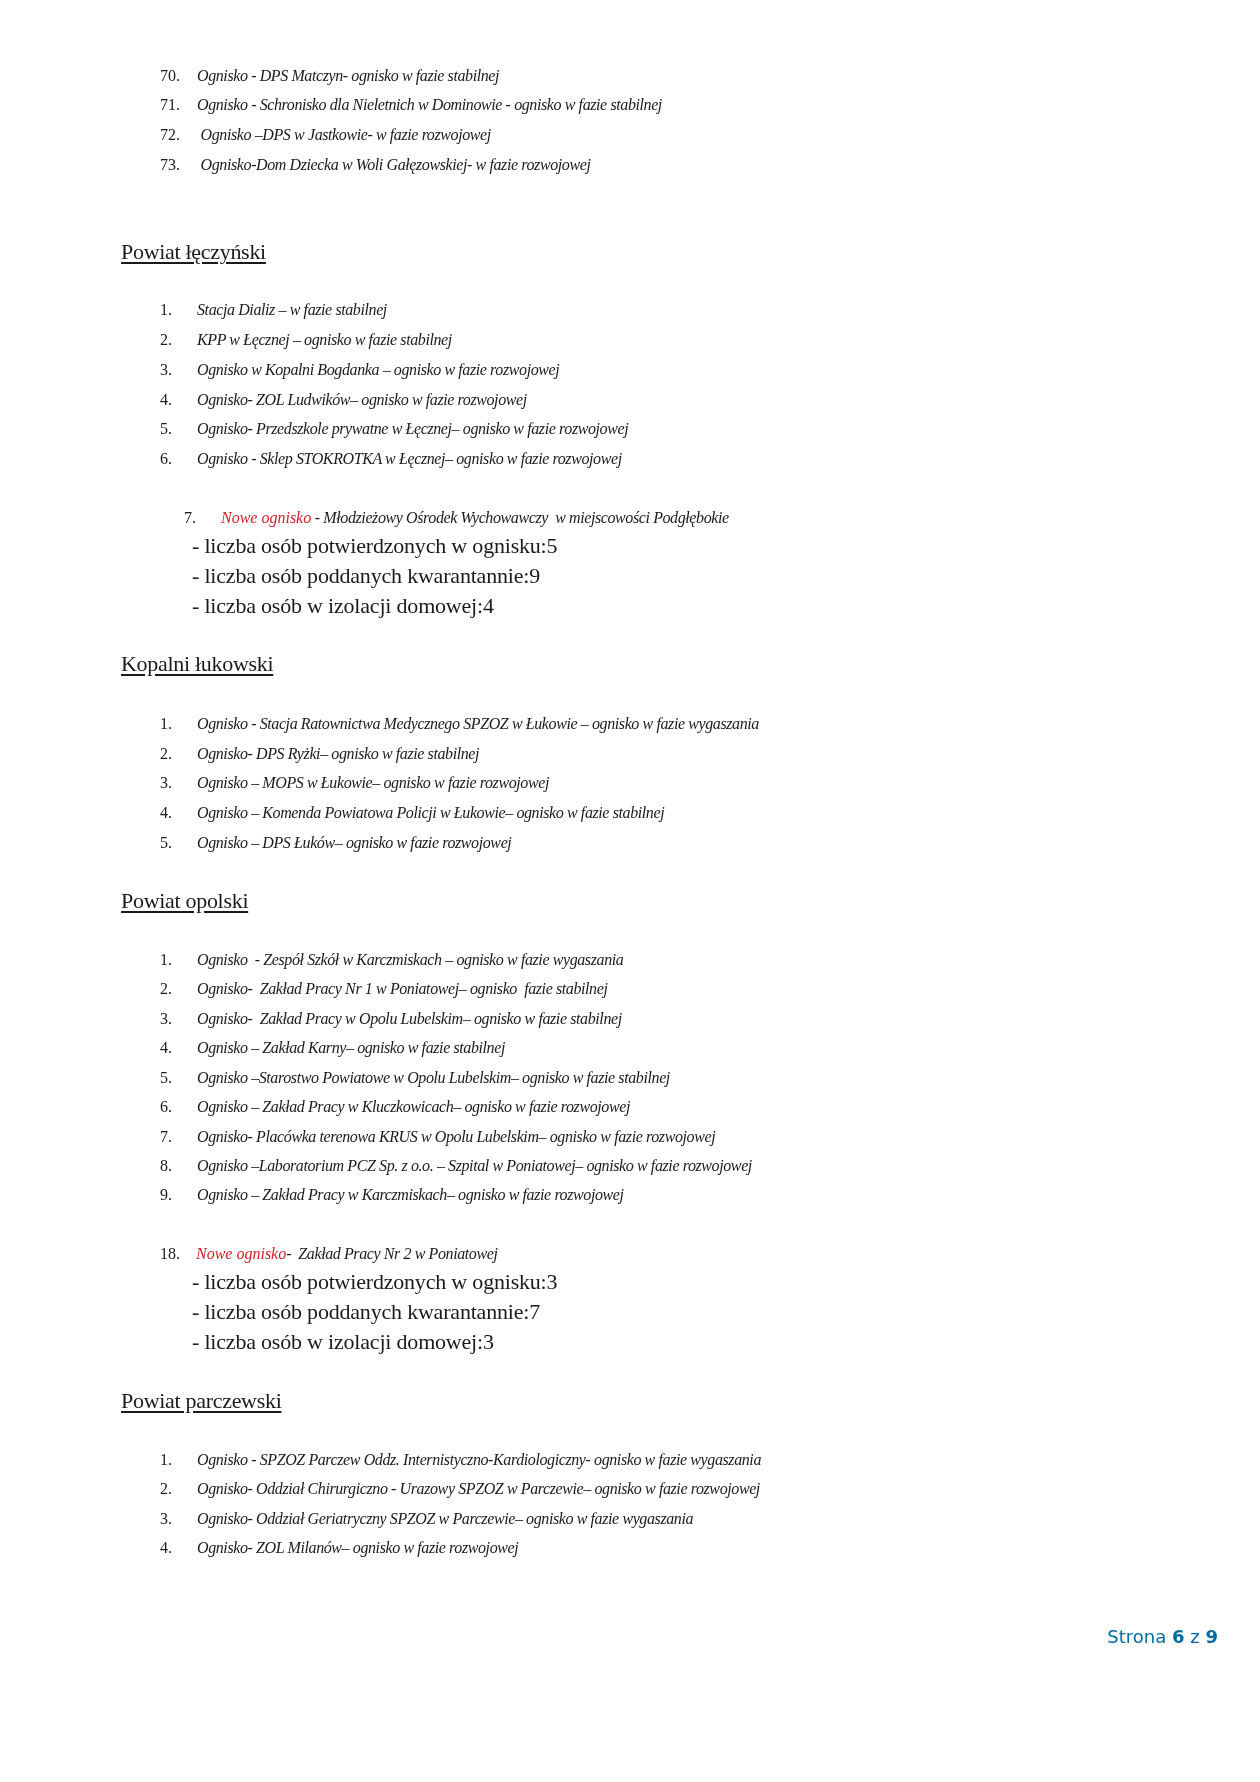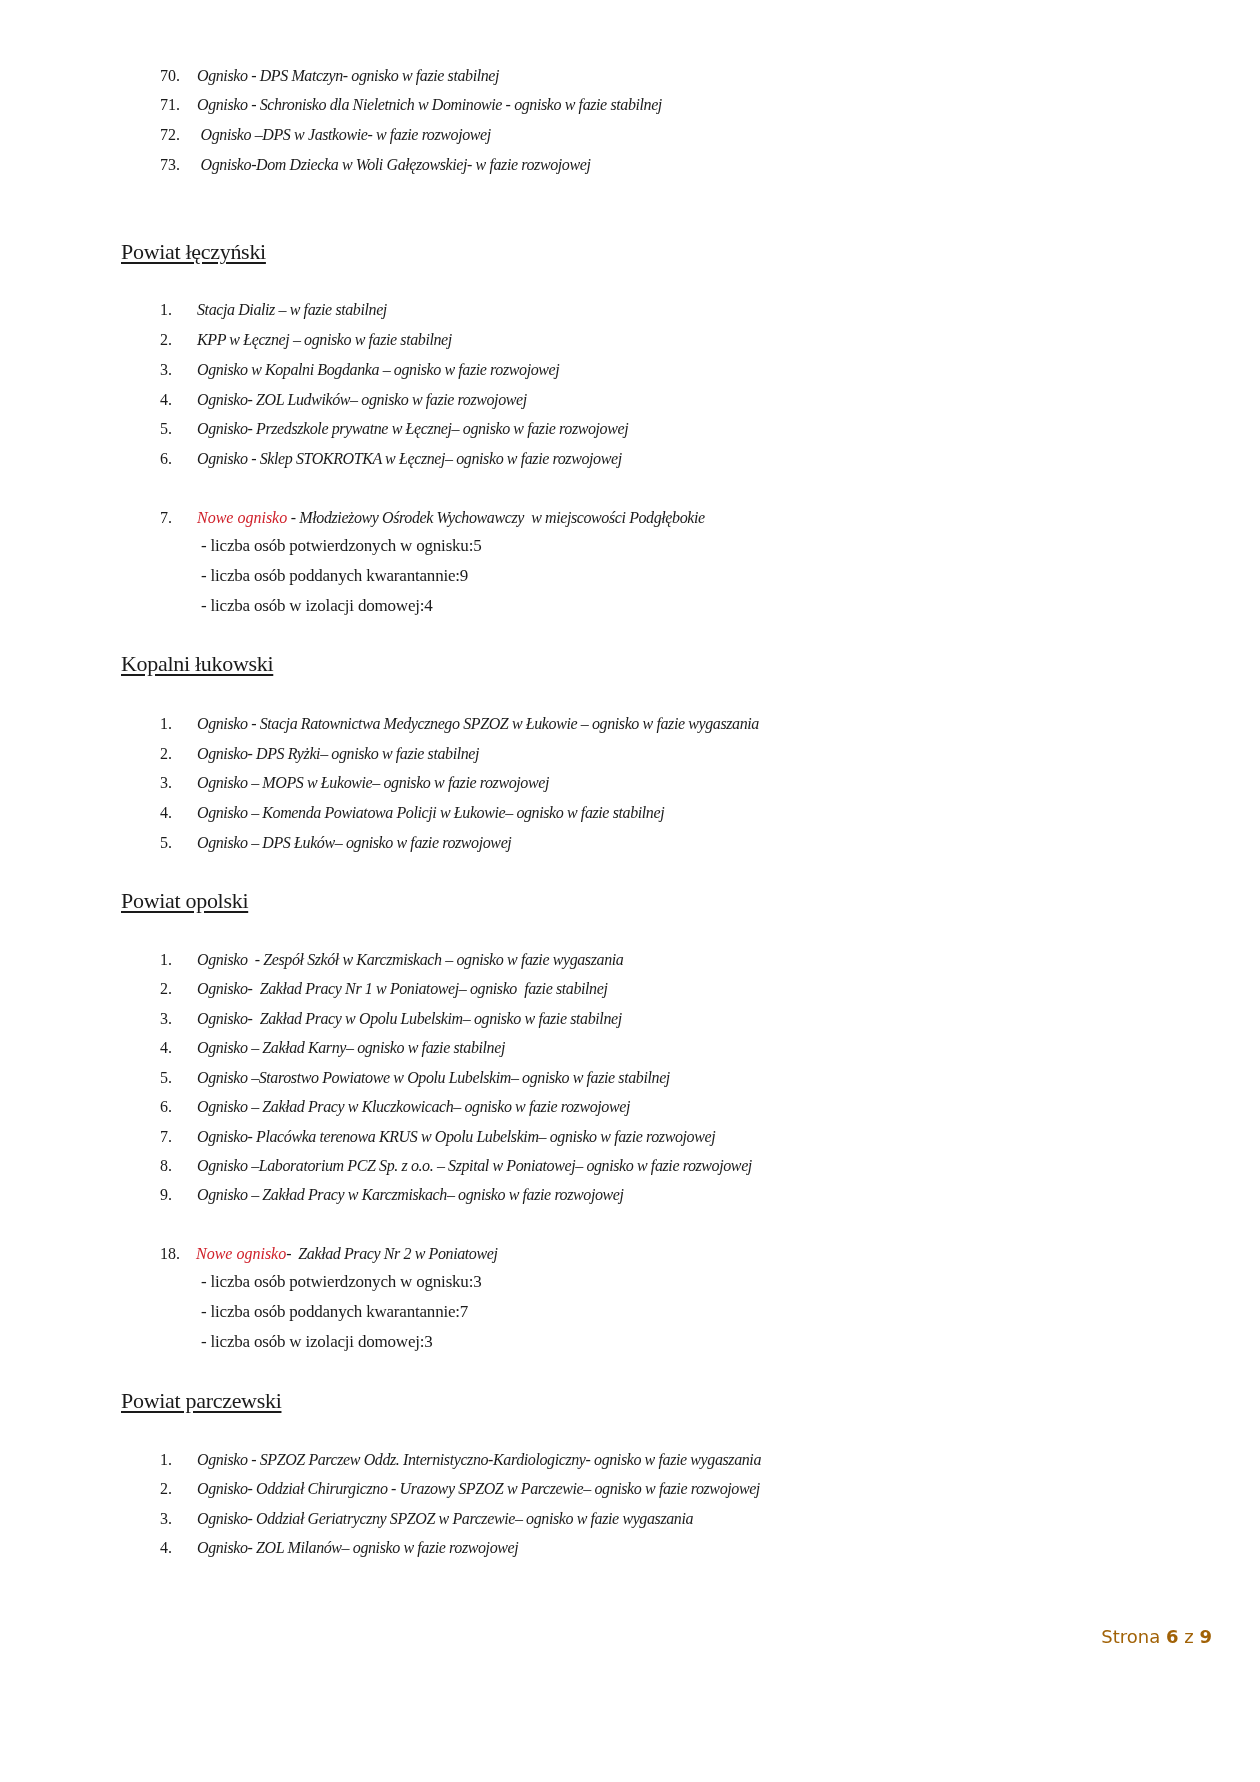--- a/index.html
+++ b/index.html
@@ -5,23 +5,23 @@
   html, body { margin: 0; padding: 0; background: #ffffff; }
   body { width: 1260px; height: 1782px; position: relative; overflow: hidden;
          font-family: "Liberation Serif", serif; color: #1a1a1a; }
   .line { position: absolute; left: 160px; font-size: 16px; line-height: 28px; white-space: nowrap; }
   .num { display: inline-block; width: 37px; font-style: normal; }
   .num.wide { width: 36px; }
   .txt { font-style: italic; letter-spacing: -0.4px; }
   .new { color: #d0202a; font-style: italic; }
   .heading { position: absolute; left: 121px; font-size: 22px; line-height: 28px;
              text-decoration: underline; text-underline-offset: 3px; letter-spacing: -0.3px; }
-  .sub { position: absolute; left: 201px; font-size: 17px; line-height: 28px; white-space: nowrap; letter-spacing: -0.2px; }
-  .footer { position: absolute; right: 48px; top: 1626px; font-family: "DejaVu Sans", sans-serif;
-            font-size: 18px; color: #a16207; }
+  .sub { position: absolute; left: 192px; font-size: 22px; line-height: 28px; white-space: nowrap; letter-spacing: -0.2px; }
+  .footer { position: absolute; right: 42px; top: 1626px; font-family: "DejaVu Sans", sans-serif;
+            font-size: 18px; color: #0369a1; }
   .footer b { font-weight: bold; }
 </style>
 </head>
 <body>
 
 <div class="line" style="top:62px;">
   <span class="num">70.</span><span class="txt">Ognisko - DPS Matczyn- ognisko w fazie stabilnej</span>
 </div>
 <div class="line" style="top:91px;">
   <span class="num">71.</span><span class="txt">Ognisko - Schronisko dla Nieletnich w Dominowie - ognisko w fazie stabilnej</span>
@@ -47,21 +47,21 @@
 <div class="line" style="top:386px;">
   <span class="num">4.</span><span class="txt">Ognisko- ZOL Ludwików– ognisko w fazie rozwojowej</span>
 </div>
 <div class="line" style="top:415px;">
   <span class="num">5.</span><span class="txt">Ognisko- Przedszkole prywatne w Łęcznej– ognisko w fazie rozwojowej</span>
 </div>
 <div class="line" style="top:445px;">
   <span class="num">6.</span><span class="txt">Ognisko - Sklep STOKROTKA w Łęcznej– ognisko w fazie rozwojowej</span>
 </div>
 
-<div class="line" style="top:504px;">
+<div class="line" style="top:504px;margin-left:24px;">
   <span class="num">7.</span><span class="new">Nowe ognisko</span><span class="txt" style="white-space:pre;"> - Młodzieżowy Ośrodek Wychowawczy  w miejscowości Podgłębokie</span>
 </div>
 <div class="sub" style="top:532px;">- liczba osób potwierdzonych w ognisku:5</div>
 <div class="sub" style="top:562px;">- liczba osób poddanych kwarantannie:9</div>
 <div class="sub" style="top:592px;font-family:Liberation Serif, serif;">- liczba osób w izolacji domowej:4</div>
 
 <div class="heading" style="top:650px;">Kopalni łukowski</div>
 
 <div class="line" style="top:710px;">
   <span class="num">1.</span><span class="txt">Ognisko - Stacja Ratownictwa Medycznego SPZOZ w Łukowie – ognisko w fazie wygaszania</span>

